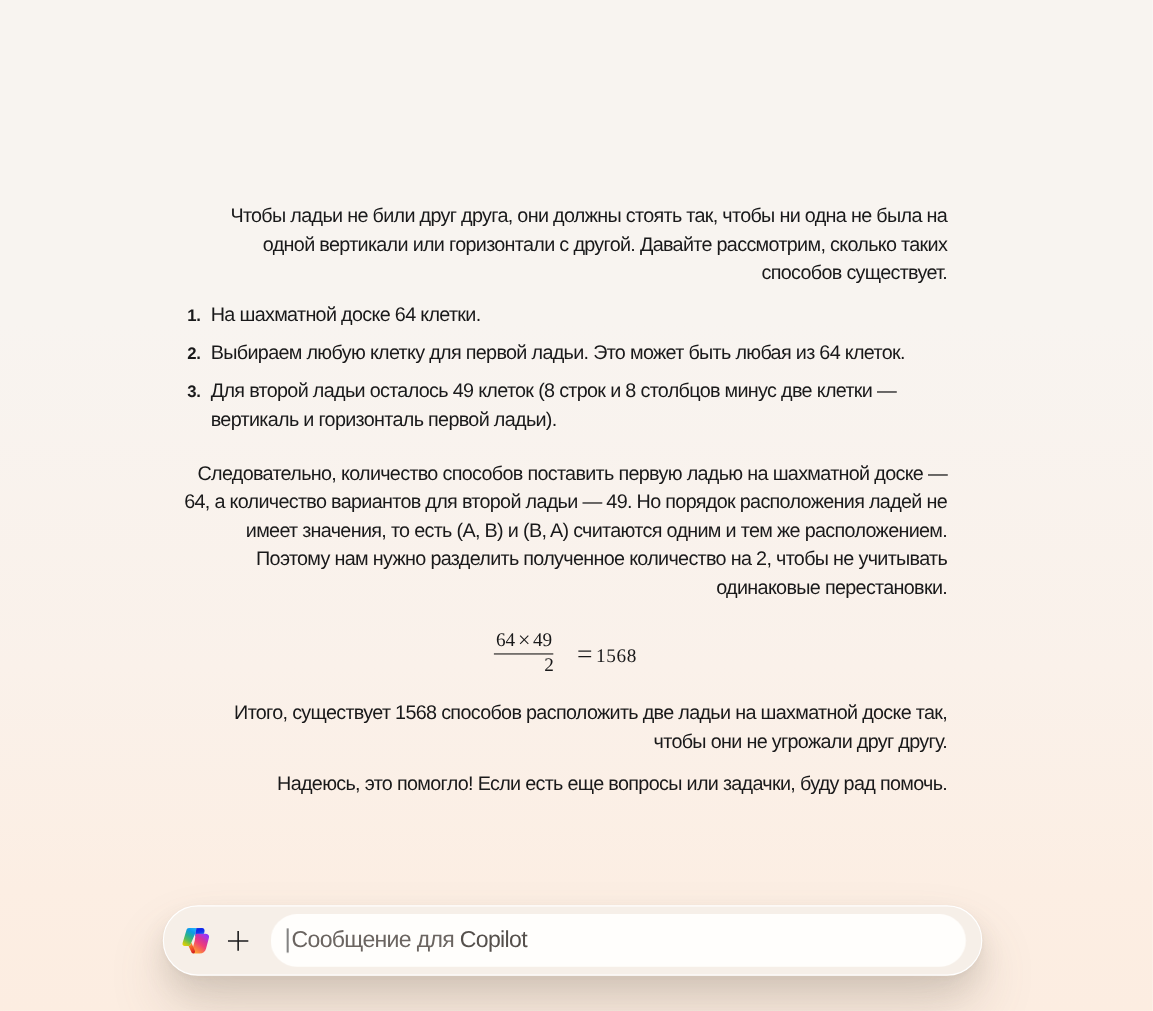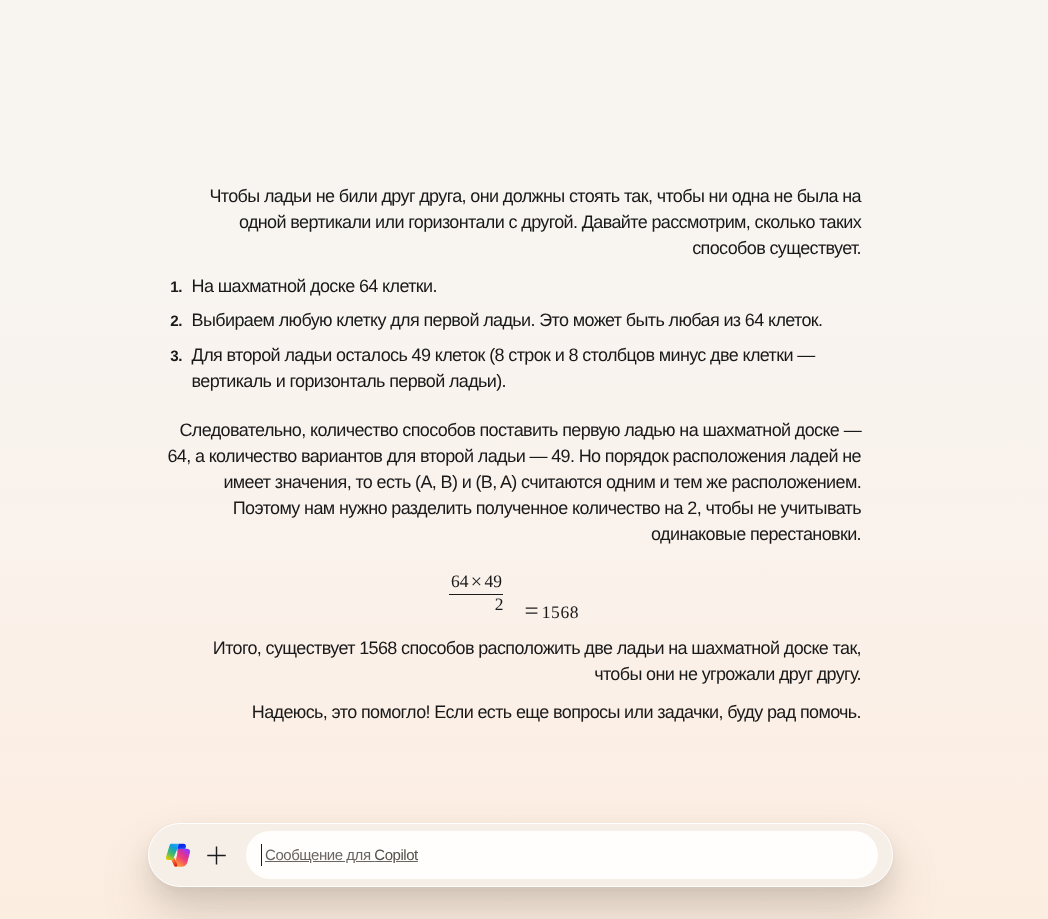--- a/index.html
+++ b/index.html
@@ -29,35 +29,35 @@
     font-weight:bold;font-size:15.2px;letter-spacing:-0.02em;}
 
   
   .math{display:flex;justify-content:center;align-items:center;letter-spacing:0;padding-left:2.6px;
     font-family:"Liberation Serif",serif;margin:22.5px 0 19.5px 0;height:46.6px;}
   .frac{display:inline-flex;flex-direction:column;align-items:flex-end;font-size:17.5px;line-height:1;}
   .frac .num{padding:0 1.5px 2.7px 1.5px;white-space:nowrap;}
   .frac .num .times{font-size:20px;padding:0 2.4px;position:relative;top:0.6px;}
   .frac .bar{height:1.1px;background:#1c1b1a;width:100%;}
   .frac .den{padding-top:0.9px;}
-  .eqgrp{font-size:17.5px;margin-left:21px;position:relative;top:19px;}
+  .eqgrp{font-size:17.5px;margin-left:21px;position:relative;top:3px;}
   .eqgrp .eqs{display:inline-block;font-size:25px;position:relative;top:1.2px;}
   .eqgrp .res{margin-left:3.2px;letter-spacing:0.6px;}
 
   
   .composer-wrap{position:absolute;left:148px;top:823px;width:745px;height:64px;}
   .composer{position:absolute;left:0;top:0;width:745px;height:64px;background:#F6EFE8;
     border:1px solid #ffffff;border-radius:32px;box-sizing:border-box;
     box-shadow:0 12px 22px rgba(108,96,82,0.14), 0 30px 52px rgba(108,96,82,0.20), 0 2px 6px rgba(108,96,82,0.05);}
   .logo{position:absolute;left:15.8px;top:19.2px;width:25px;height:25px;display:block;}
   .plus{position:absolute;left:56.3px;top:20.3px;width:23px;height:23px;display:block;}
   .field{position:absolute;left:96.7px;top:7.3px;width:632px;height:47.6px;background:#FFFEFC;border-radius:24px;transform:translateZ(0);
     display:flex;align-items:center;padding:0 15.5px;box-sizing:border-box;}
   .caret{width:1.3px;height:21.5px;background:#1a1a1a;flex:none;}
-  .ph{will-change:transform;color:#6b6561;font-size:15px;letter-spacing:-0.03em;margin-left:2.2px;text-decoration:underline;}
+  .ph{will-change:transform;color:#6b6561;font-size:21px;letter-spacing:-0.03em;margin-left:2.2px;}
   .ph b{font-weight:400;color:#55504c;}
 </style>
 </head>
 <body>
 
 <div class="page">
 
 
   <div class="assistant">
     <p>Чтобы ладьи не били друг друга, они должны стоять так, чтобы ни одна не была на одной вертикали или горизонтали с другой. Давайте рассмотрим, сколько таких способов существует.</p>

